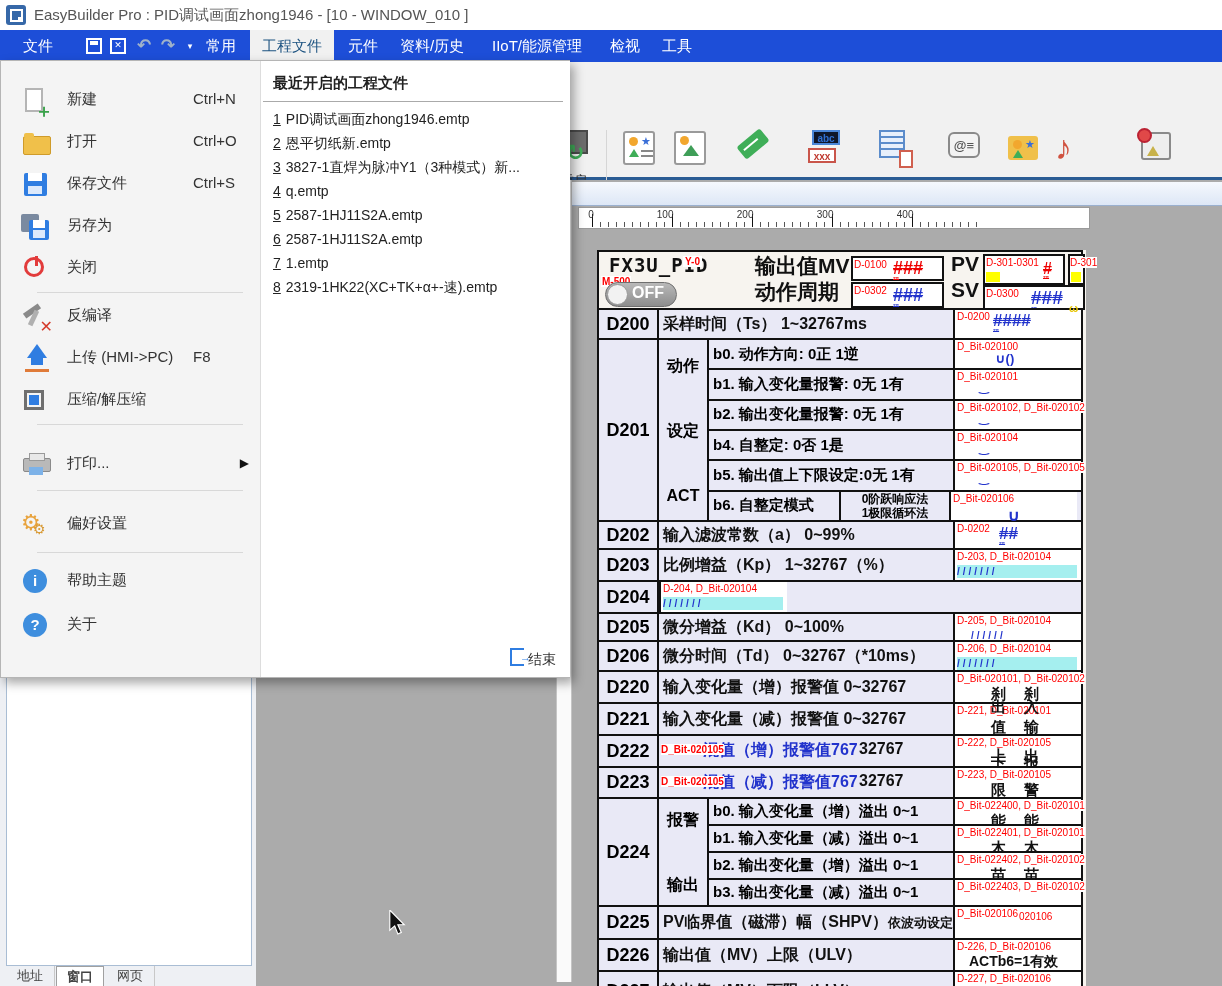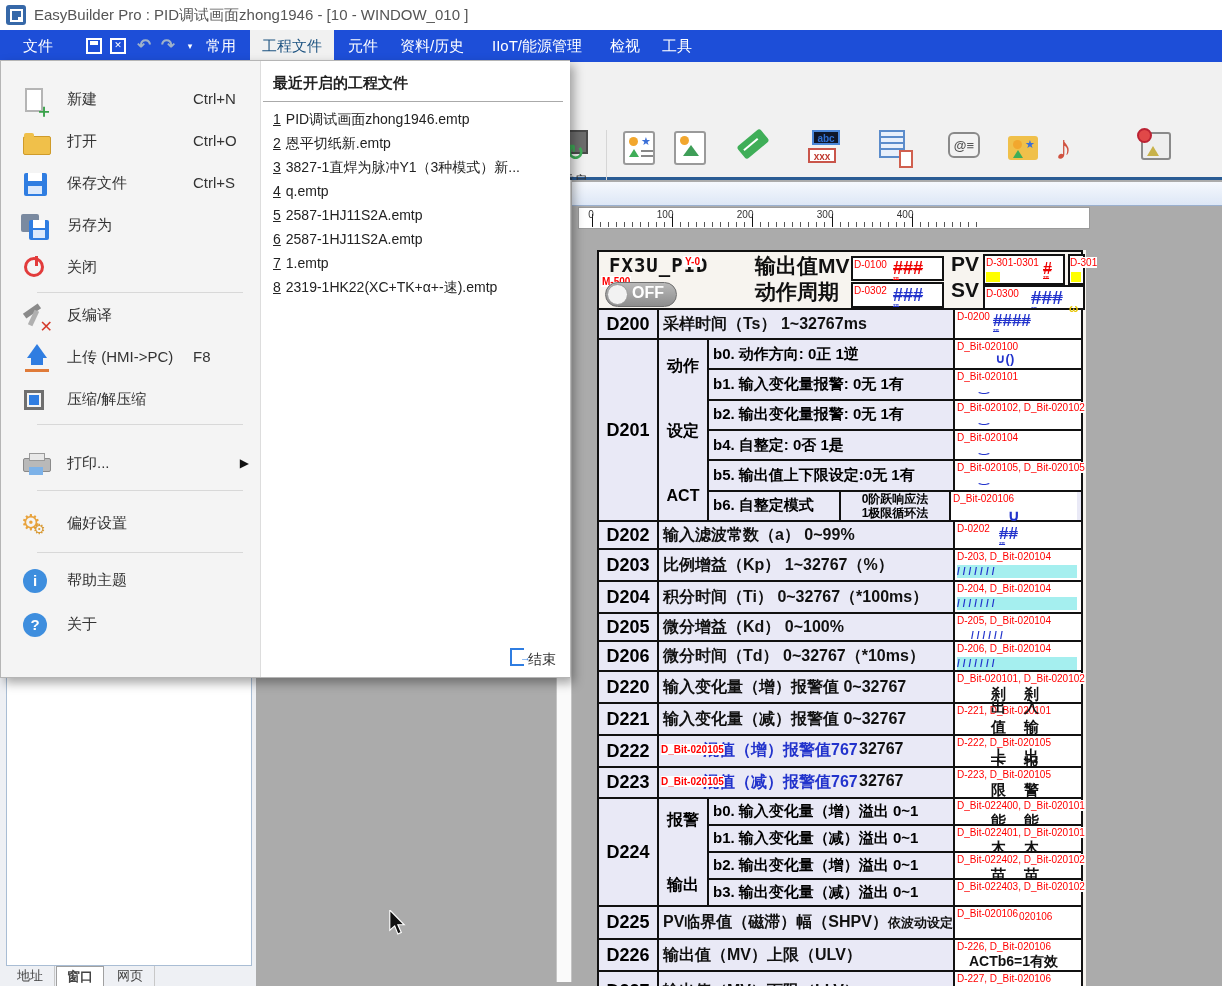--- a/index.html
+++ b/index.html
@@ -423,21 +423,20 @@
       <div class="idc">D203</div>
       <div class="desc">比例增益（Kp） 1~32767（%）</div>
       <div class="addr">
         <span class="tag">D-203, D_Bit-020104</span>
         <span class="hatchline cyanbg">///////</span>
       </div>
     </div>
 
     <div class="row" style="height:32px;">
       <div class="idc">D204</div>
-      <div class="desc">积分时间（Ti） 0~32767（*100ms）</div>
       <div class="addr">
         <span class="tag">D-204, D_Bit-020104</span>
         <span class="hatchline cyanbg">///////</span>
       </div>
     </div>
 
     <div class="row" style="height:28px;">
       <div class="idc">D205</div>
       <div class="desc">微分增益（Kd） 0~100%</div>
       <div class="addr">

